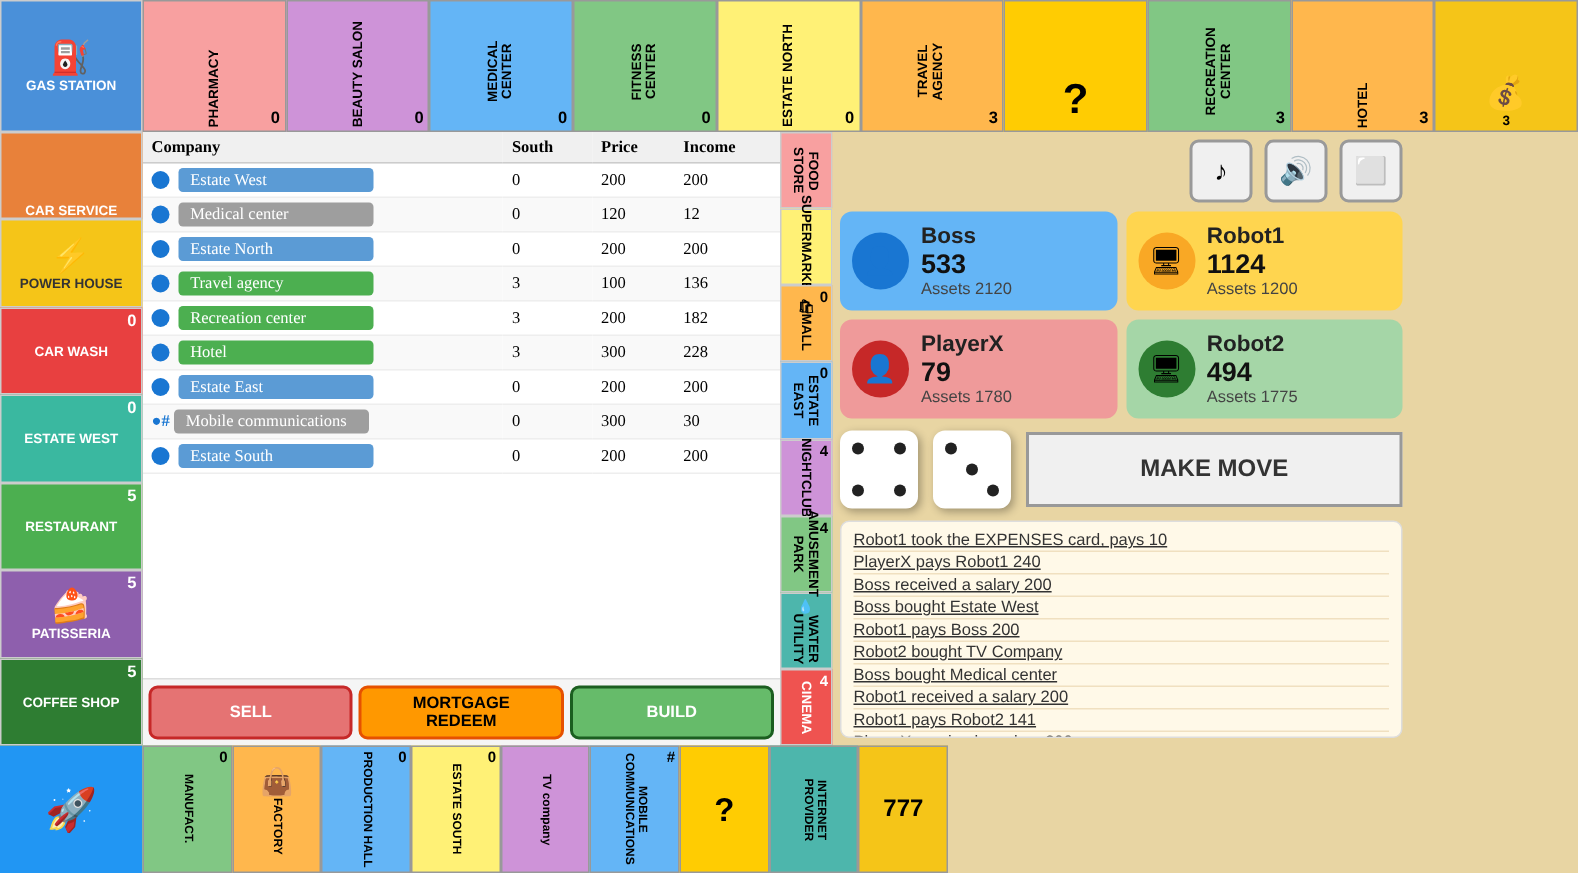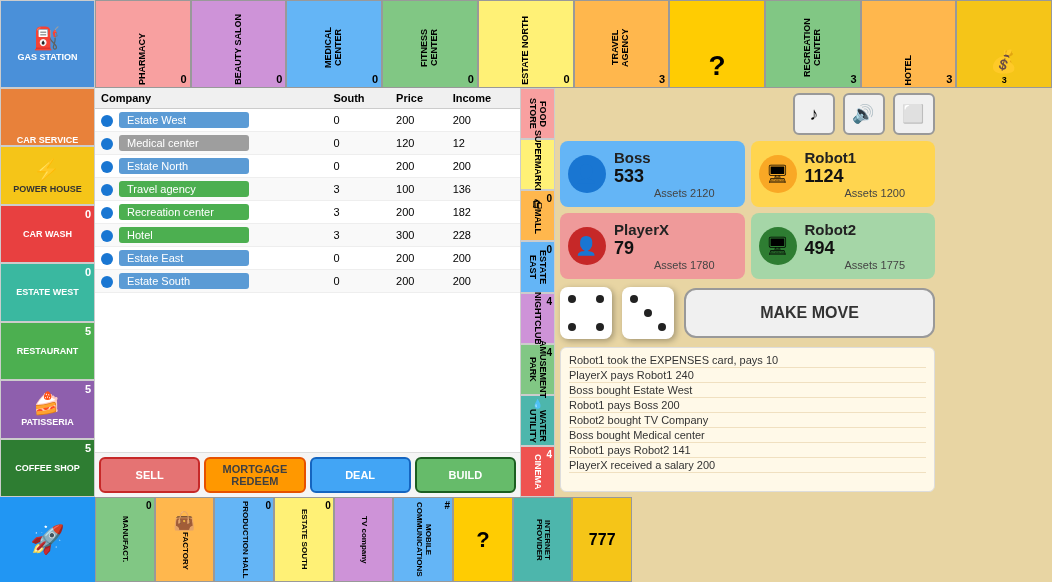--- a/index.html
+++ b/index.html
@@ -136,20 +136,21 @@
 
     .company-table {
       flex: 1;
       overflow: hidden;
     }
 
     table {
       width: 100%;
       border-collapse: collapse;
       font-size: 12px;
+      font-family: Liberation Serif, serif;
     }
 
     thead tr {
       background: #f0f0f0;
     }
 
     thead th {
       padding: 4px 6px;
       text-align: left;
       border-bottom: 1px solid #ccc;
@@ -213,21 +214,21 @@
       font-size: 11px;
       font-weight: bold;
       border: 2px solid #666;
       border-radius: 6px;
       cursor: pointer;
       background: #e0e0e0;
       color: #333;
     }
 
     .action-btn.sell { background: #e57373; color: white; border-color: #c62828; }
-    .action-btn.mortgage { background: #ff9800; color: #404040; border-color: #e65100; }
+    .action-btn.mortgage { background: #ff9800; color: #000000; border-color: #e65100; }
     .action-btn.deal { background: #42a5f5; color: white; border-color: #1565c0; }
     .action-btn.build { background: #66bb6a; color: white; border-color: #1b5e20; }
 
     
     .right-strip {
       width: 35px;
       display: flex;
       flex-direction: column;
       flex-shrink: 0;
     }
@@ -332,21 +333,20 @@
 
     .player-money {
       font-size: 18px;
       font-weight: bold;
       color: #111;
     }
 
     .player-assets {
       font-size: 11px;
       color: #444;
-      margin-left: 40px;
     }
 
     .dice-area {
       display: flex;
       align-items: center;
       gap: 10px;
       margin-bottom: 8px;
     }
 
     .dice {
@@ -375,39 +375,40 @@
       background: #222;
     }
 
     .make-move-btn {
       flex: 1;
       padding: 14px;
       font-size: 16px;
       font-weight: bold;
       background: #f0f0f0;
       border: 2px solid #999;
-      border-radius: 12px;
+      border-radius: 0;
       cursor: pointer;
       color: #333;
     }
 
     .log-panel {
       flex: 1;
       background: #fff9e8;
       border: 1px solid #ddd;
       border-radius: 6px;
       padding: 5px 8px;
       overflow-y: hidden;
     }
 
     .log-entry {
       font-size: 11px;
       color: #333;
       padding: 1px 0;
       border-bottom: 1px solid #f0e0c0;
+      text-decoration: underline;
     }
 
     
     .bottom-strip {
       height: 85px;
       display: flex;
     }
 
     .bottom-left-corner {
       width: 95px;
@@ -645,34 +646,42 @@
     <td>
       <span class="dot"></span>
       <span class="company-name name-blue">Estate East</span>
     </td>
     <td>0</td>
     <td>200</td>
     <td>200</td>
   </tr>
             <tr>
     <td>
+      <span class="dot-hash">●#</span>
+      <span class="company-name name-gray">Mobile communications</span>
+    </td>
+    <td>0</td>
+    <td>300</td>
+    <td>30</td>
+  </tr>
+            <tr>
+    <td>
       <span class="dot"></span>
       <span class="company-name name-blue">Estate South</span>
     </td>
     <td>0</td>
     <td>200</td>
     <td>200</td>
   </tr>
           </tbody>
       </table>
     </div>
     <div class="bottom-buttons">
       <button class="action-btn sell">SELL</button>
       <button class="action-btn mortgage">MORTGAGE<br>REDEEM</button>
-      <button class="action-btn deal">DEAL</button>
       <button class="action-btn build">BUILD</button>
     </div>
   </div>
 
   <div class="right-strip">
     <div class="right-strip-cell rs-pink" style="flex:1;">
       <span>FOOD STORE</span>
     </div>
     <div class="right-strip-cell rs-yellow" style="flex:1;">
       <span>SUPERMARKET</span>
@@ -798,24 +807,26 @@
         <div class="dot-cell">
             <div class="dice-dot"></div>
           </div>
       </div>
       <button class="make-move-btn">MAKE MOVE</button>
     </div>
 
     <div class="log-panel" id="log-panel">
     <div class="log-entry">Robot1 took the EXPENSES card, pays 10</div>
         <div class="log-entry">PlayerX pays Robot1 240</div>
+        <div class="log-entry">Boss received a salary 200</div>
         <div class="log-entry">Boss bought Estate West</div>
         <div class="log-entry">Robot1 pays Boss 200</div>
         <div class="log-entry">Robot2 bought TV Company</div>
         <div class="log-entry">Boss bought Medical center</div>
+        <div class="log-entry">Robot1 received a salary 200</div>
         <div class="log-entry">Robot1 pays Robot2 141</div>
         <div class="log-entry">PlayerX received a salary 200</div>
       </div>
   </div>
 </div>
 
 <div class="bottom-strip">
   <div class="bottom-left-corner">
     <span>🚀</span>
   </div>

